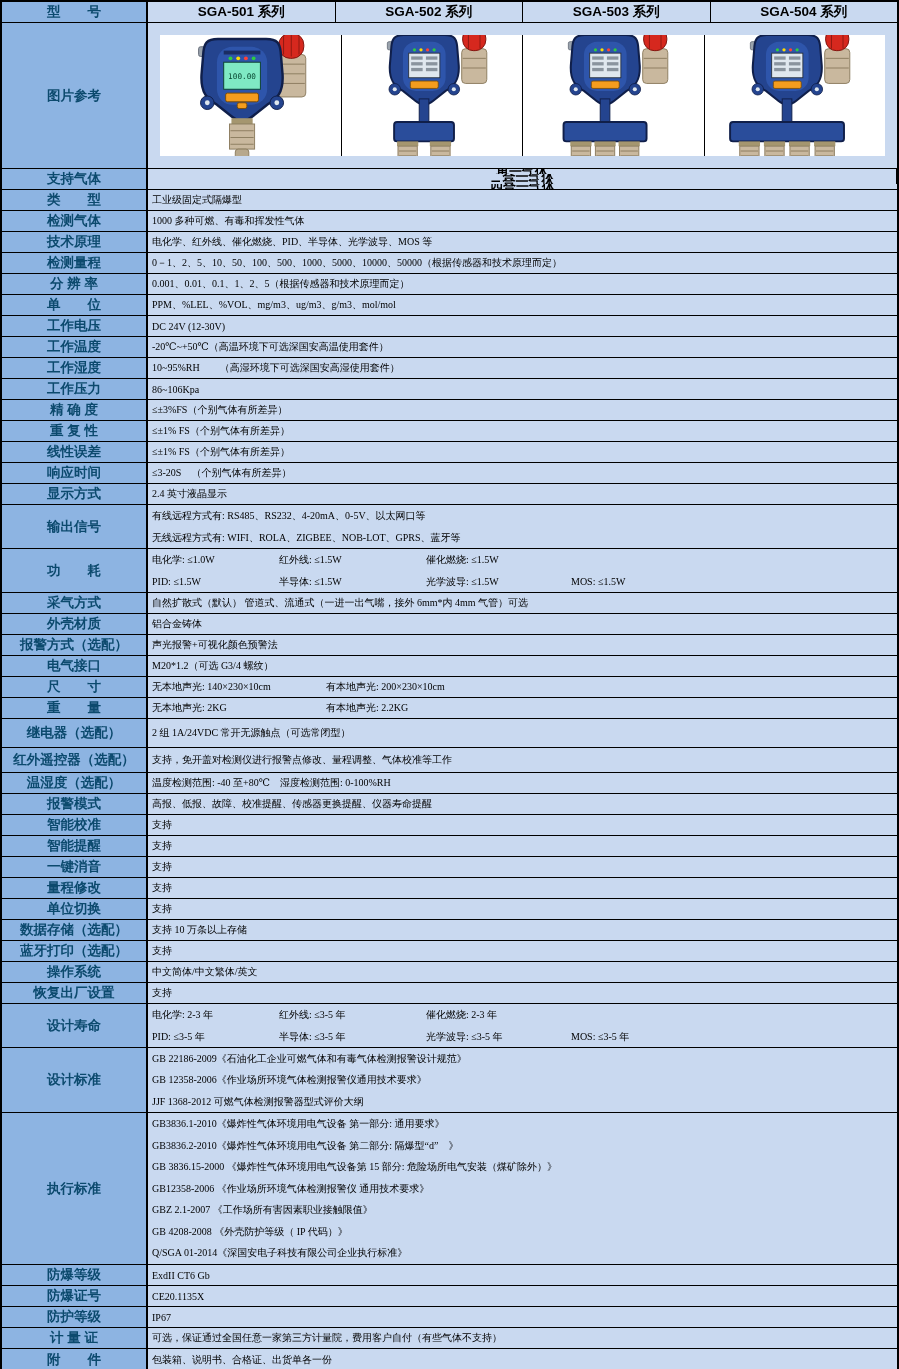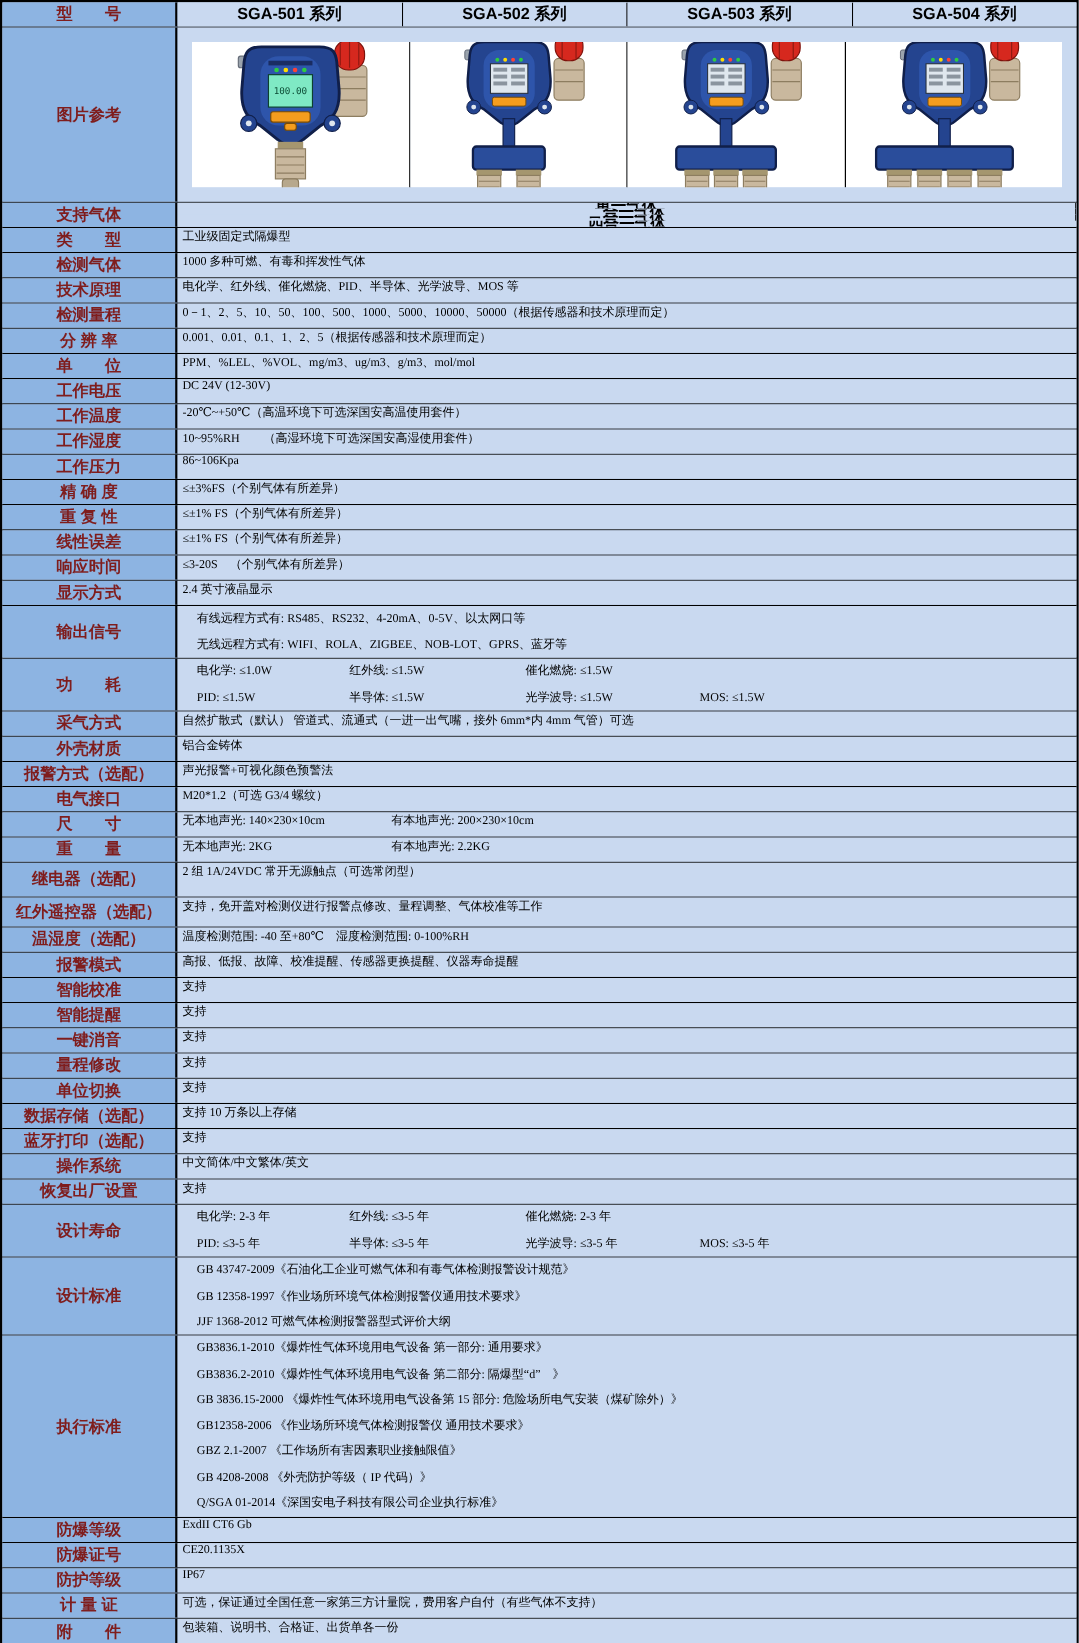--- a/index.html
+++ b/index.html
@@ -7,32 +7,32 @@
   .table {
     width:899px; box-sizing:border-box;
     border:2px solid #000; background:#C9D9F0;
   }
   .row { display:flex; box-sizing:border-box; border-bottom:1px solid #000; height:21px; }
   .row:last-child { border-bottom:none; }
   .lab {
     flex:0 0 146px; width:146px; box-sizing:border-box;
     background:#8DB4E2; border-right:2px solid #000;
     display:flex; align-items:center; justify-content:center;
-    font-weight:bold; font-size:13.5px; color:#7f1d1d;
+    font-weight:bold; font-size:13.5px; color:#0c4a6e;
     font-family:"Liberation Sans", sans-serif; white-space:nowrap; overflow:hidden;
   }
   .valwrap {
     flex:1 1 auto; box-sizing:border-box; background:#C9D9F0;
-    display:flex; flex-direction:column; justify-content:flex-start; overflow:hidden;
+    display:flex; flex-direction:column; justify-content:center; overflow:hidden;
   }
   .val {
     font-family:"Liberation Serif","DejaVu Serif",serif;
     font-size:10px; color:#000; padding-left:4px; white-space:nowrap;
   }
-  .line { height:21.5px; line-height:21.5px;margin-left:12px; }
+  .line { height:21.5px; line-height:21.5px; }
   .gc { display:inline-block; }
   .c0 { width:127px; } .c1 { width:147px; } .c2 { width:145px; } .c3 { width:auto; }
   .p0 { width:174px; } .p1 { width:auto; }
   
   .hdr-row { height:21px; }
   .cell {
     flex:1 1 0; box-sizing:border-box; border-right:1px solid #000;
     display:flex; align-items:center; justify-content:center; overflow:hidden;
   }
   .cell:last-child { border-right:none; }
@@ -499,22 +499,22 @@
       <div class="row">
         <div class="lab">设计寿命</div>
         <div class="valwrap">
           <div class="val line"><span class="gc c0">电化学: 2-3 年</span><span class="gc c1">红外线: ≤3-5 年</span><span class="gc c2">催化燃烧: 2-3 年</span></div>
           <div class="val line"><span class="gc c0">PID: ≤3-5 年</span><span class="gc c1">半导体: ≤3-5 年</span><span class="gc c2">光学波导: ≤3-5 年</span><span class="gc c3">MOS: ≤3-5 年</span></div>
         </div>
       </div>
       <div class="row">
         <div class="lab">设计标准</div>
         <div class="valwrap">
-          <div class="val line">GB 43747-2009《石油化工企业可燃气体和有毒气体检测报警设计规范》</div>
-          <div class="val line">GB 12358-1997《作业场所环境气体检测报警仪通用技术要求》</div>
+          <div class="val line">GB 22186-2009《石油化工企业可燃气体和有毒气体检测报警设计规范》</div>
+          <div class="val line">GB 12358-2006《作业场所环境气体检测报警仪通用技术要求》</div>
           <div class="val line">JJF 1368-2012 可燃气体检测报警器型式评价大纲</div>
         </div>
       </div>
       <div class="row">
         <div class="lab">执行标准</div>
         <div class="valwrap">
           <div class="val line">GB3836.1-2010《爆炸性气体环境用电气设备 第一部分: 通用要求》</div>
           <div class="val line">GB3836.2-2010《爆炸性气体环境用电气设备 第二部分: 隔爆型“d”　》</div>
           <div class="val line">GB 3836.15-2000 《爆炸性气体环境用电气设备第 15 部分: 危险场所电气安装（煤矿除外）》</div>
           <div class="val line">GB12358-2006 《作业场所环境气体检测报警仪 通用技术要求》</div>

